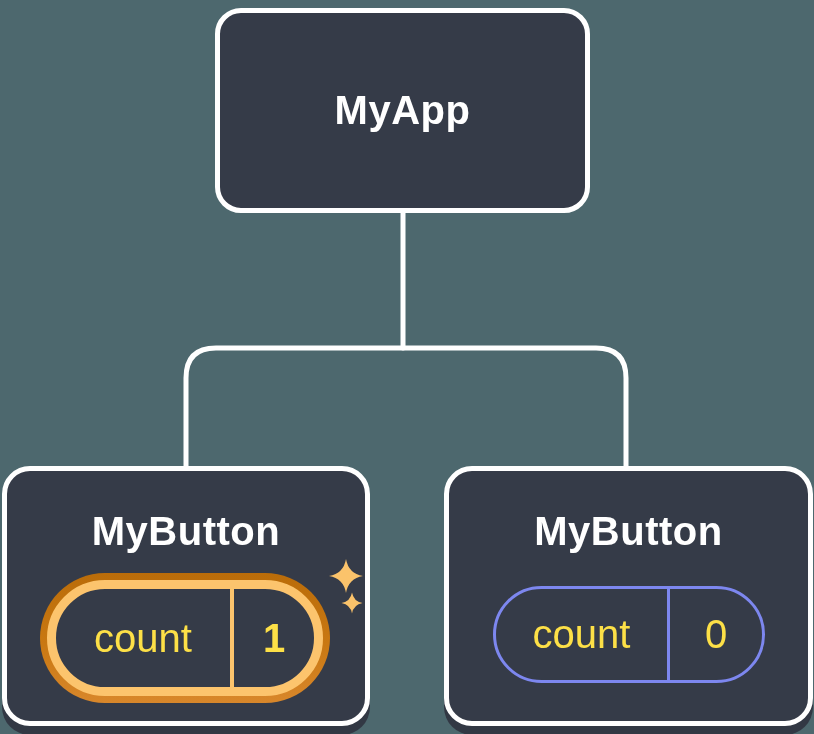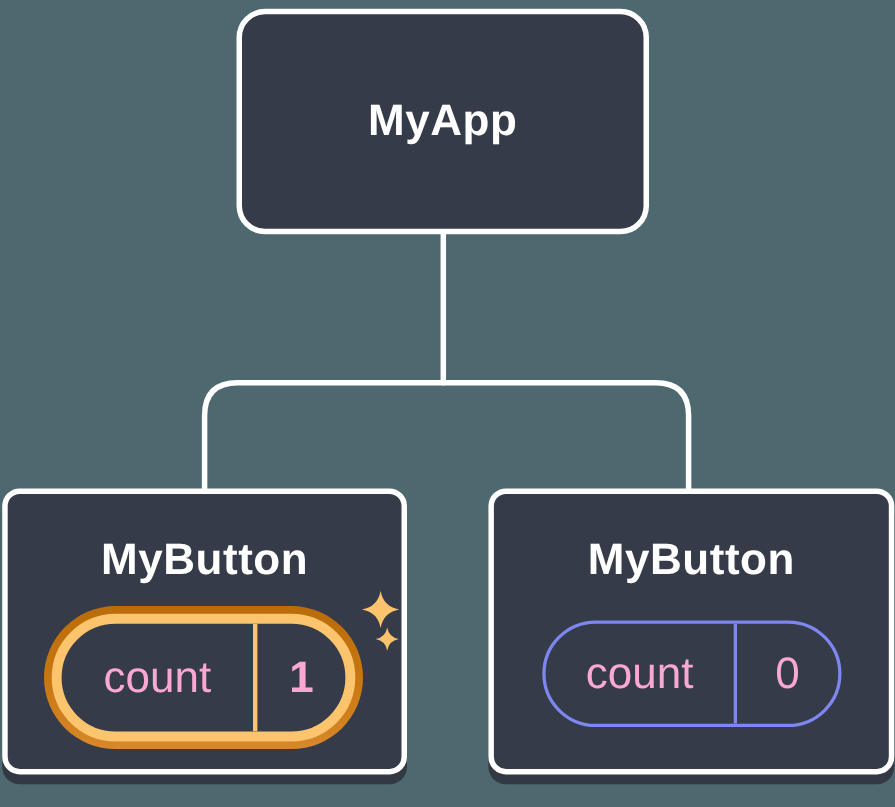--- a/index.html
+++ b/index.html
@@ -24,23 +24,23 @@
     color: #FFFFFF;
   }
   .root-node {
     left: 215px; top: 8px;
     width: 375px; height: 205px;
     border-radius: 26px;
     display: flex; align-items: center; justify-content: center;
     font-size: 40px; font-weight: 700; letter-spacing: 0.5px;
   }
   .card {
-    top: 444px;
+    top: 466px;
     width: 368px; height: 260px;
-    border-radius: 16px;
+    border-radius: 28px;
     box-shadow: 0 9px 0 0 #323844;
   }
   .card.left-card  { left: 2px; }
   .card.right-card { left: 444px; width: 369px; }
   .card-title {
     position: absolute;
     left: 0; right: 0; top: 38px;
     text-align: center;
     font-size: 40px; font-weight: 700; letter-spacing: 0.5px;
     color: #FFFFFF;
@@ -74,21 +74,21 @@
     box-sizing: border-box;
     border: 3px solid #7D87EF;
     border-radius: 50px;
     display: flex;
     overflow: hidden;
   }
   .pill-plain .seg-label { flex: 0 0 171px; }
   .pill-plain .divider  { flex: 0 0 3px; background: #7D87EF; }
   .seg {
     display: flex; align-items: center; justify-content: center;
-    color: #f9a8d4;
+    color: #fde047;
     font-size: 40px;
   }
   .seg-value { flex: 1 1 auto; }
   .seg-value.bold { font-weight: 700; }
   .sparkles {
     position: absolute;
     left: 308px; top: 83px;
     width: 80px; height: 80px;
     pointer-events: none;
   }

